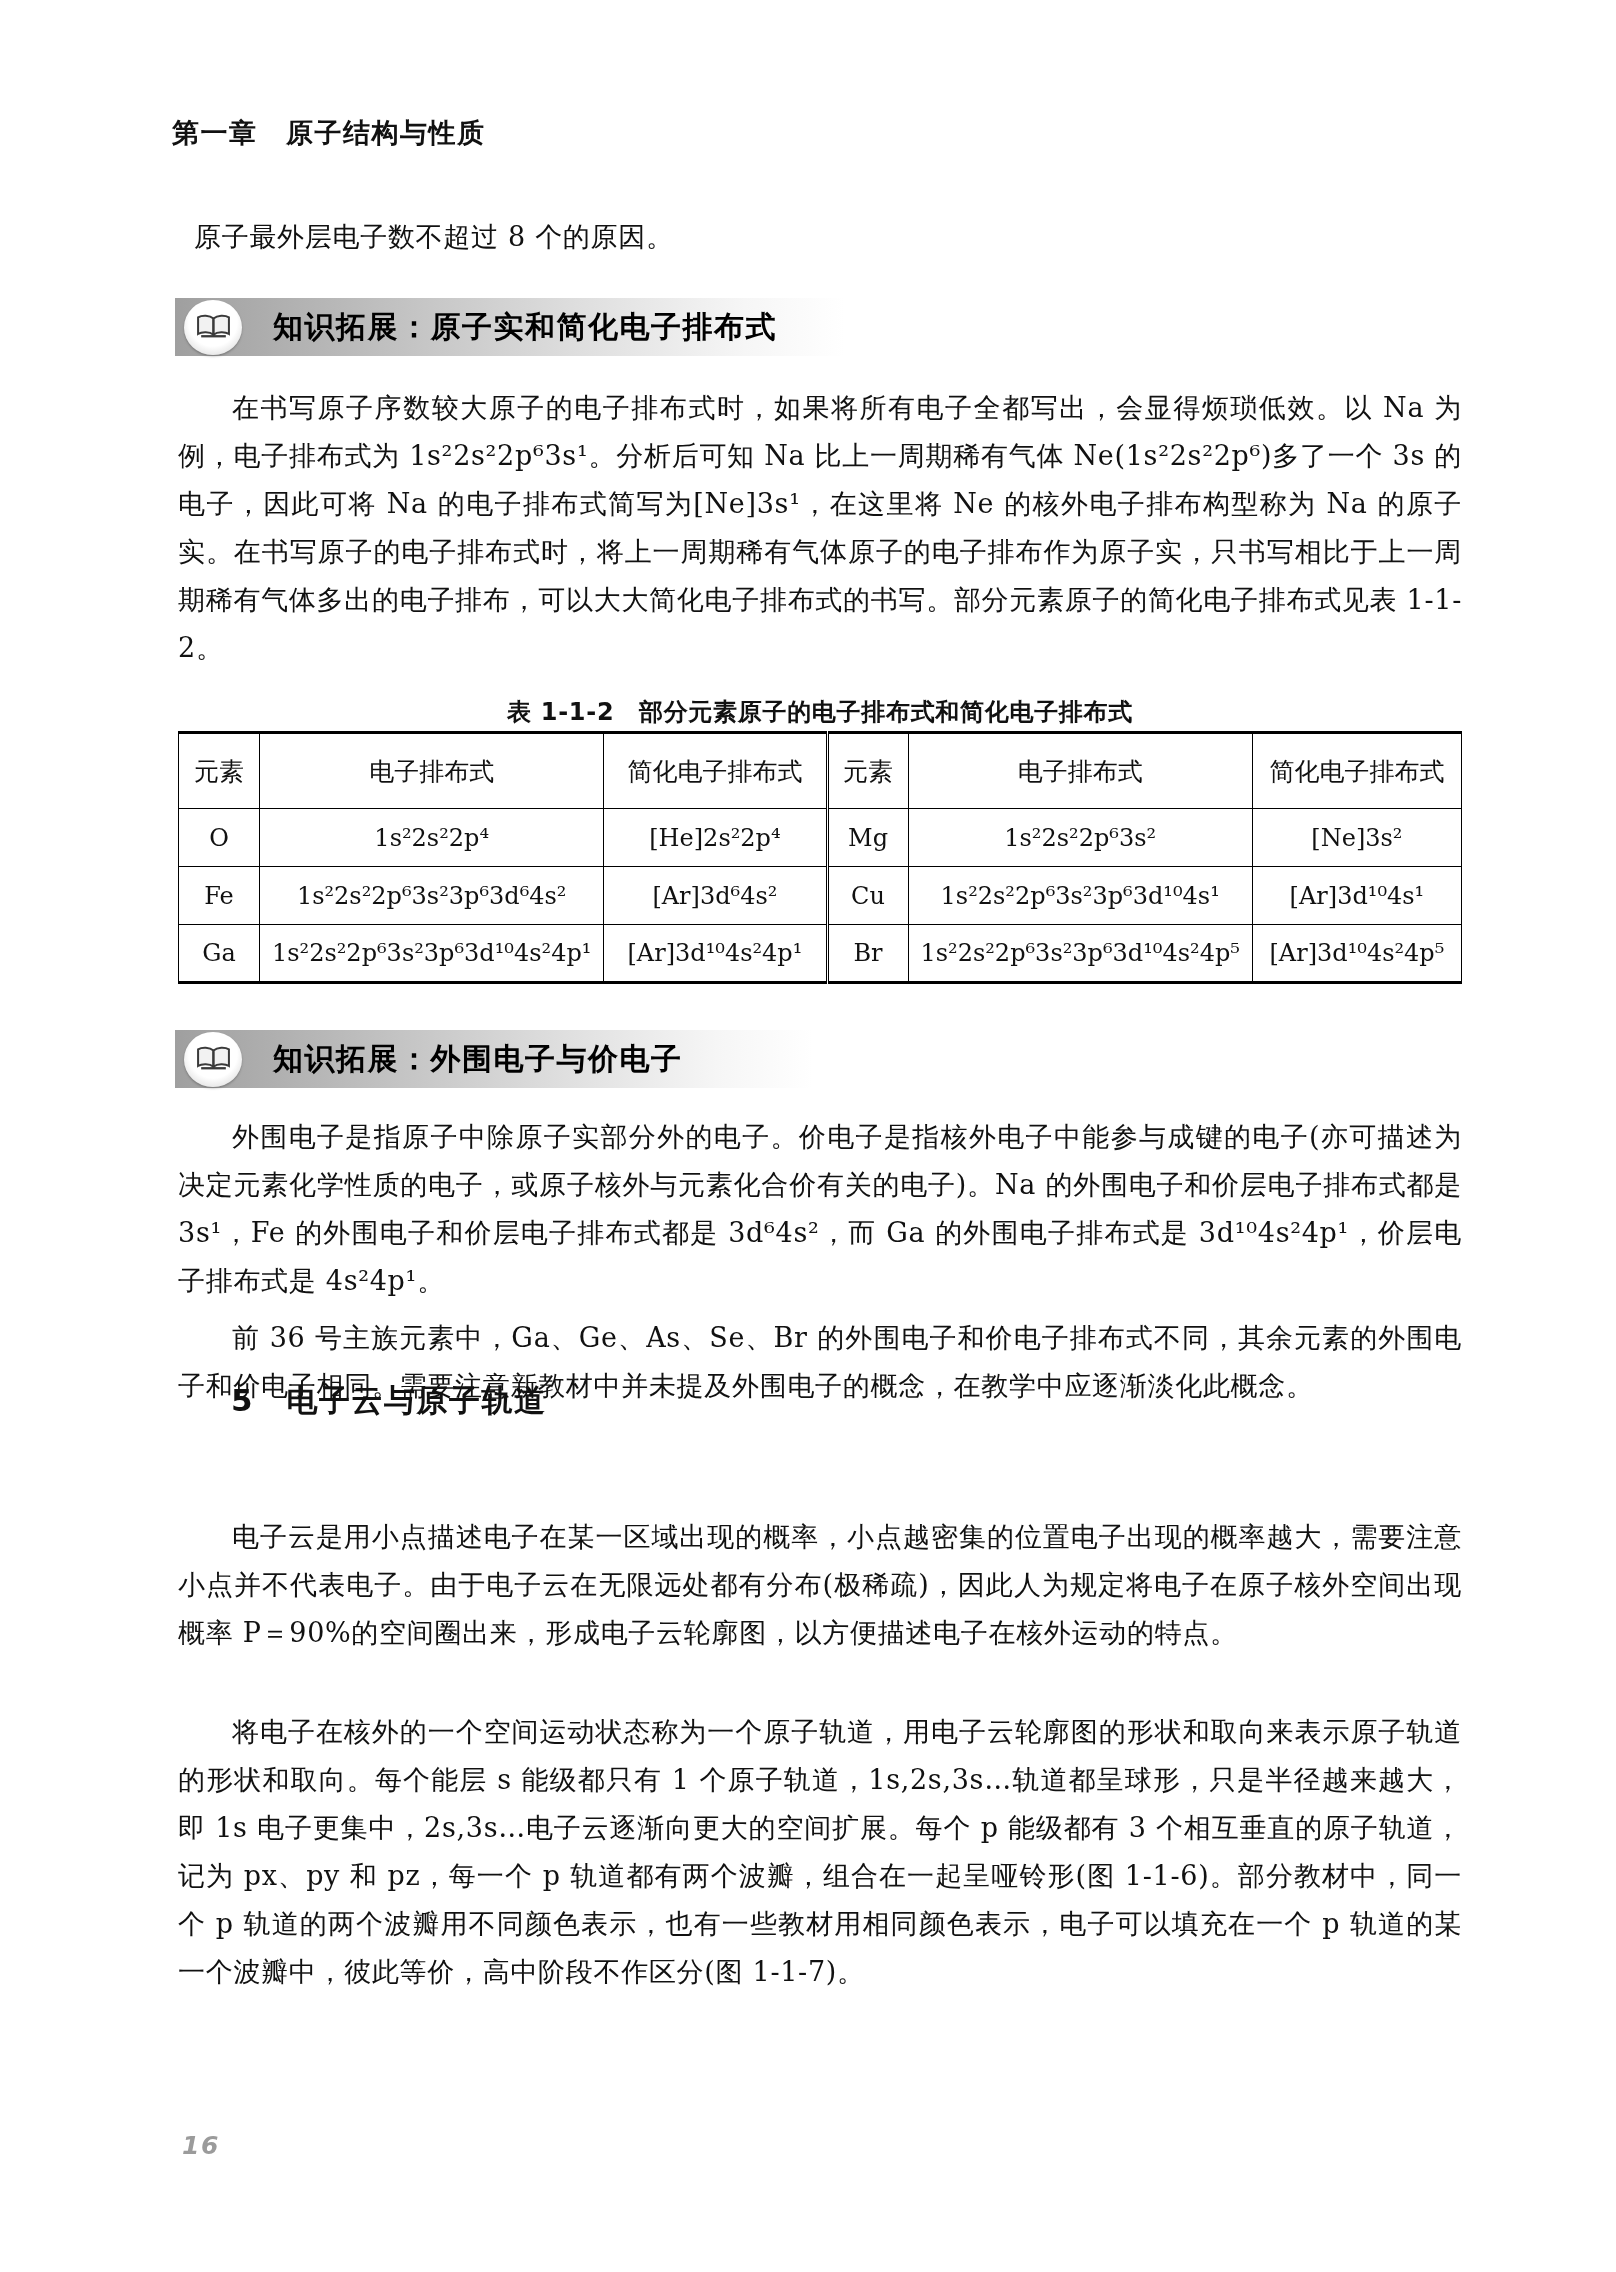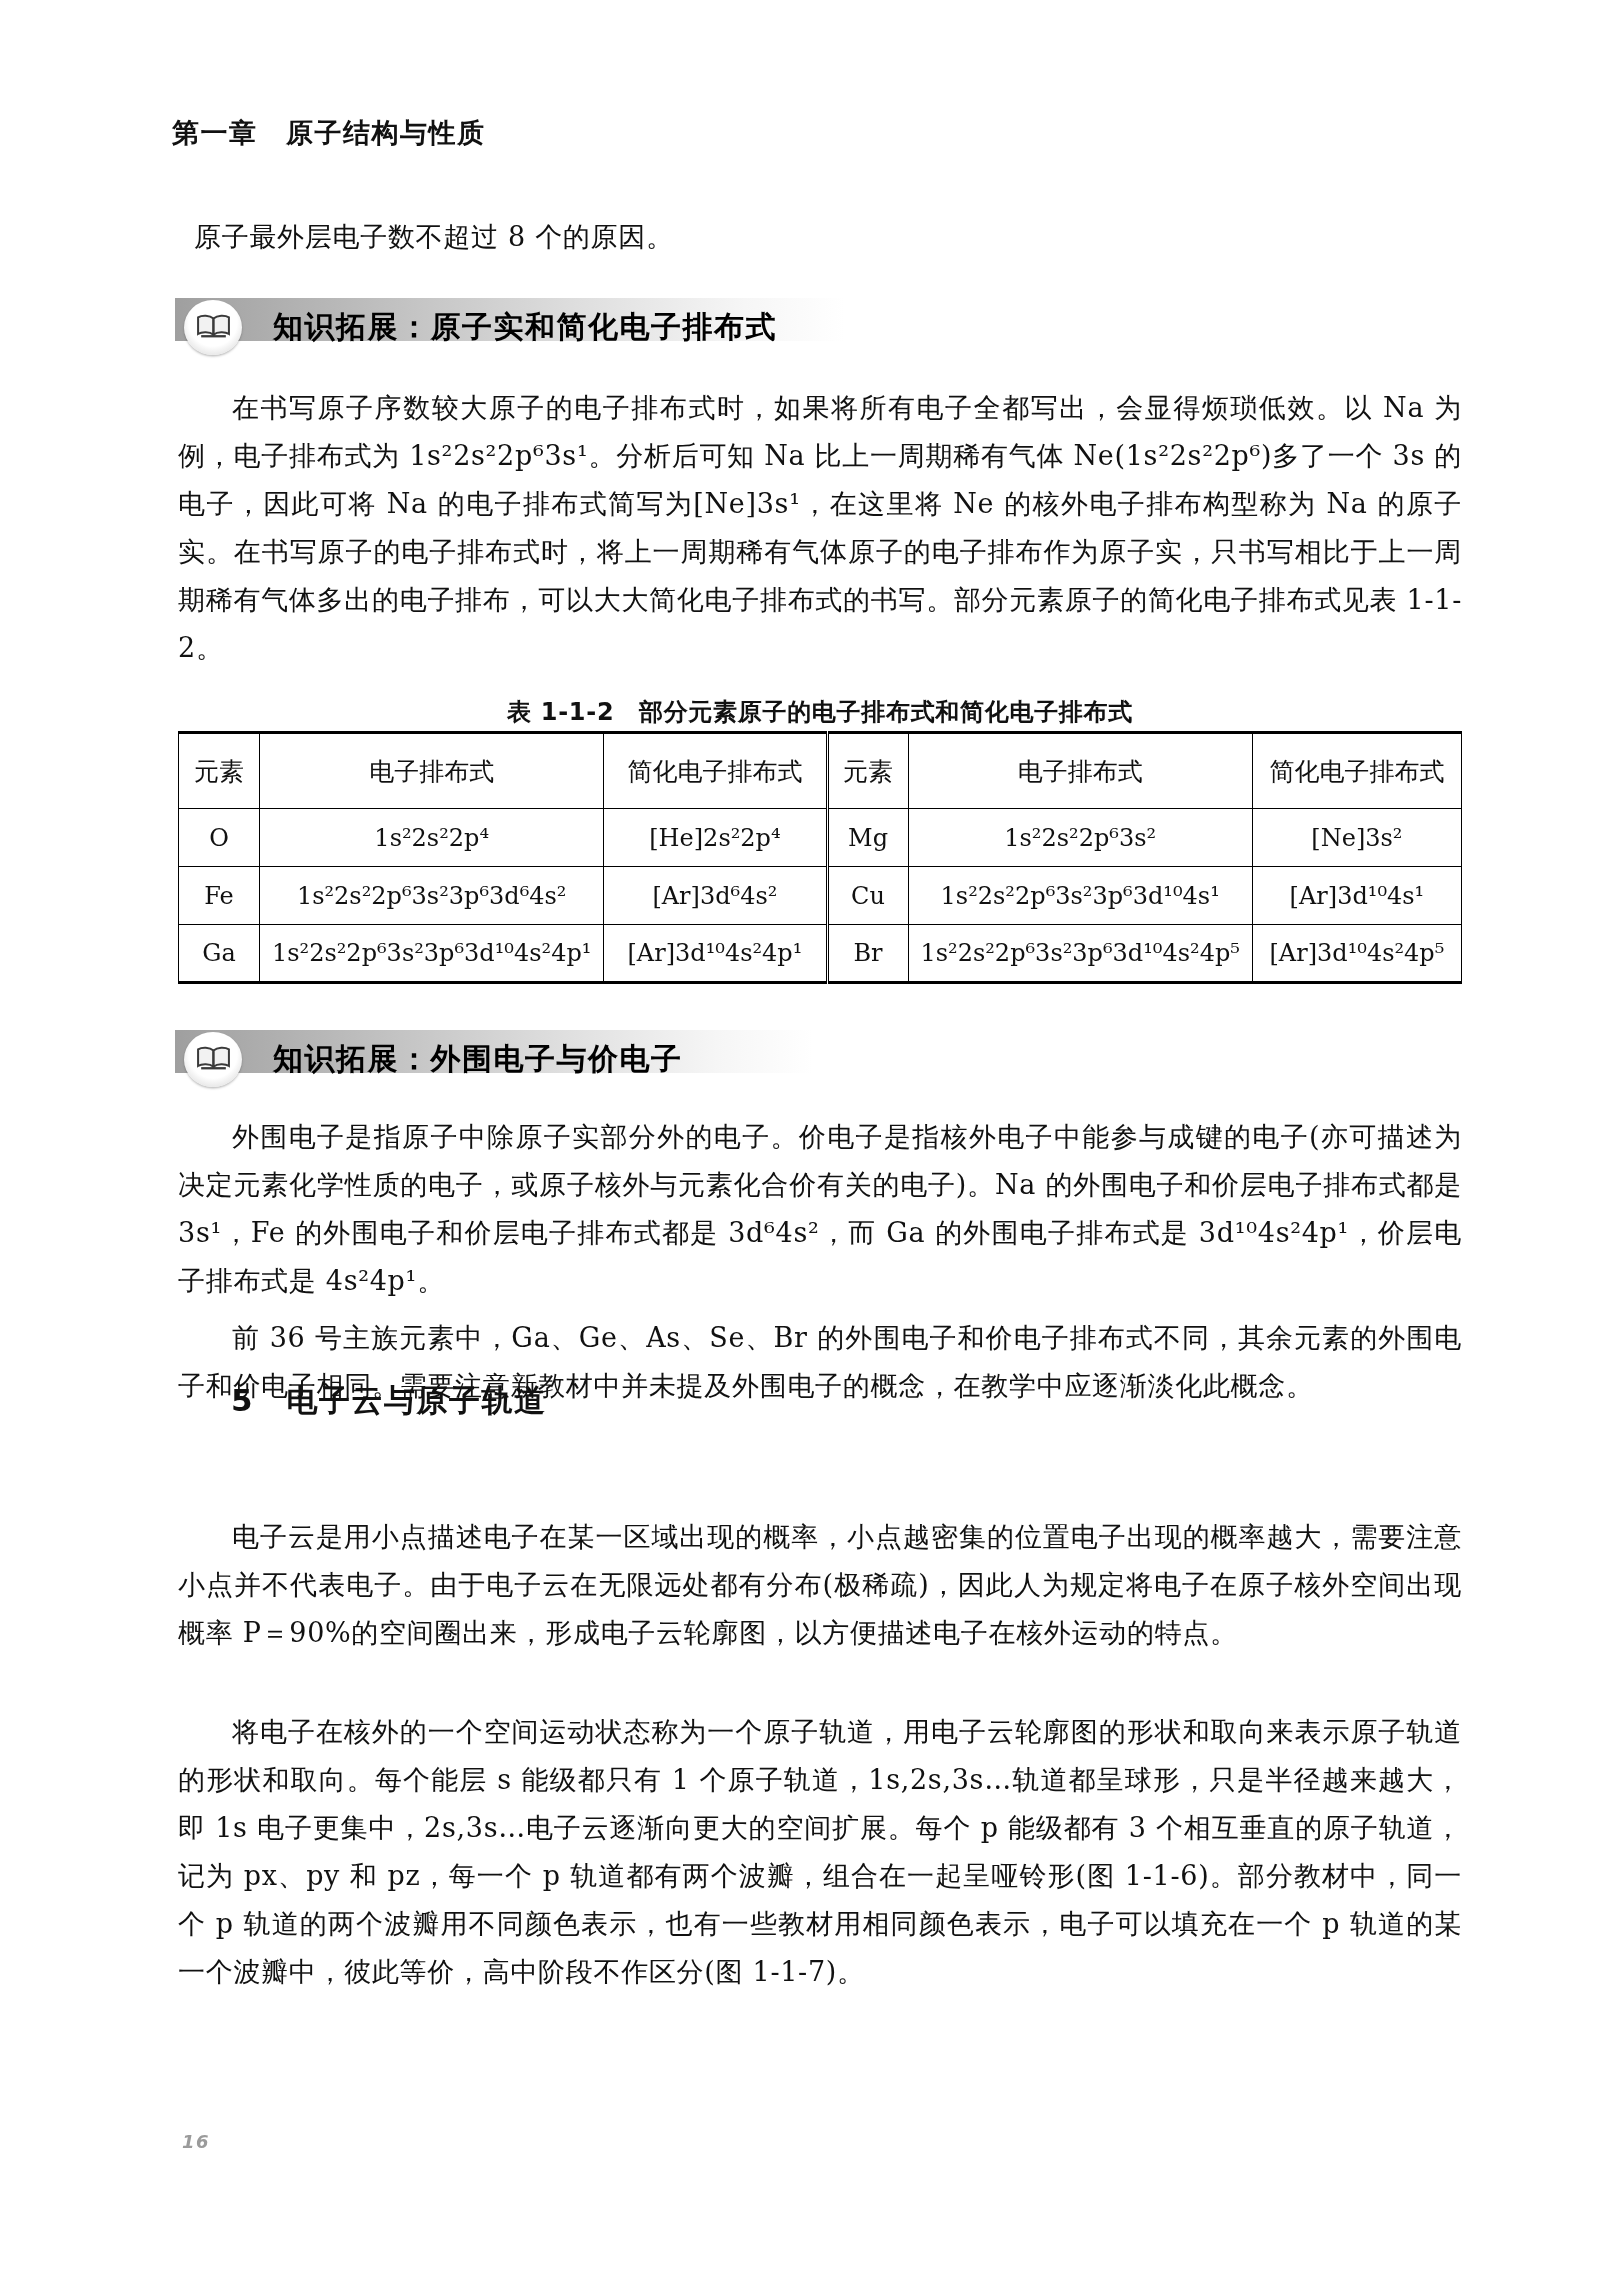--- a/index.html
+++ b/index.html
@@ -24,21 +24,21 @@
     letter-spacing:0.7px;
   }
   .indent{text-indent:2em;}
   .intro{top:213px;margin-left:16px;}
   .p-sec1{top:384px;}
   .p-sec2a{top:1113px;}
   .p-sec2b{top:1314px;}
   .p-sec5a{top:1513px;}
   .p-sec5b{top:1708px;}
   .banner{
-    position:absolute;left:175px;height:43px;
+    position:absolute;left:175px;height:58px;
     background:linear-gradient(to right,#9f9f9f 0%,#b9b9b9 25%,#dedede 60%,#f6f6f6 85%,#ffffff 100%);
   }
   .banner1{top:298px;width:670px;}
   .banner2{top:1030px;width:638px;}
   .banner-icon{
     position:absolute;left:9px;top:1.5px;
     width:58px;height:55px;border-radius:50%;
     background:radial-gradient(circle at 50% 40%,#ffffff 55%,#e3e3e3 80%,#cfcfcf 100%);
     display:flex;align-items:center;justify-content:center;
     box-shadow:0 1.5px 2.2px rgba(0,0,0,0.25);
@@ -73,21 +73,21 @@
   .section-heading{
     position:absolute;left:178px;top:1380px;width:1284px;
     padding-left:53px;box-sizing:border-box;
     font-family:"DejaVu Sans","Liberation Sans",sans-serif;
     font-weight:bold;font-size:31px;letter-spacing:1.5px;
   }
   .page-number{
     position:absolute;left:182px;top:2131px;
     font-family:"DejaVu Sans","Liberation Sans",sans-serif;
     font-style:italic;font-weight:bold;
-    font-size:18px;color:#9b9b9b;letter-spacing:1.5px;
+    font-size:25px;color:#9b9b9b;letter-spacing:1.5px;
   }
   .book-svg{width:37px;height:28px;display:block;}
 </style>
 </head>
 <body>
 
 <div class="page">
 
   <div class="running-header">第一章　原子结构与性质</div>
 

